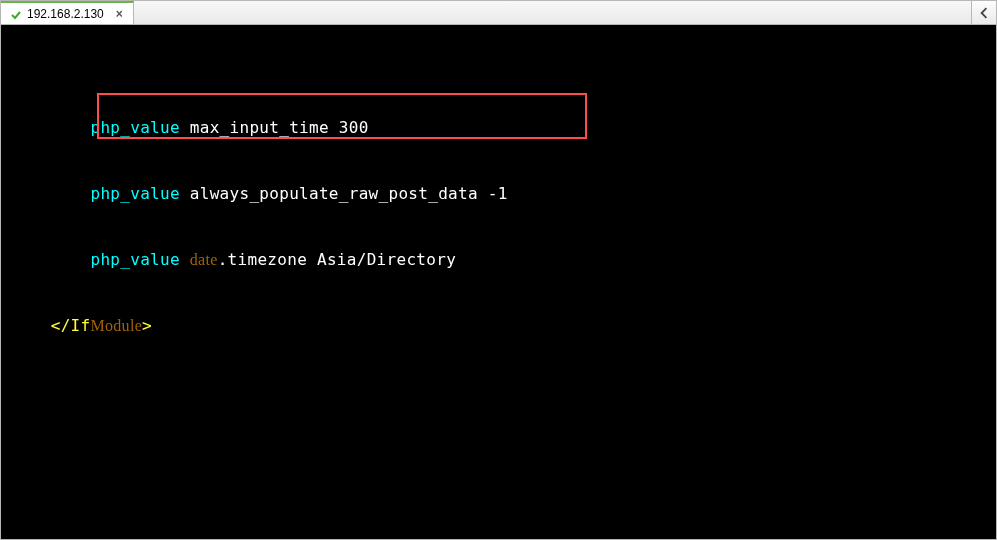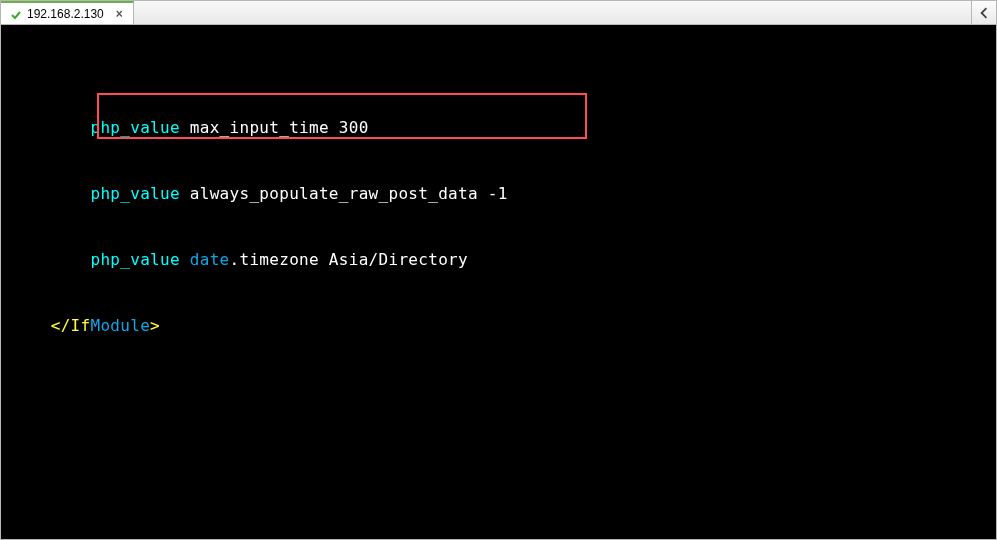--- a/index.html
+++ b/index.html
@@ -7,21 +7,21 @@
   .window { width: 997px; height: 540px; background: #ececec; display: flex; flex-direction: column; border: 1px solid #b7b7b7; }
   .tabbar { height: 24px; background: linear-gradient(#f8f8f8,#e9e9e9); border-bottom: 1px solid #b7b7b7; display: flex; align-items: stretch; font-size: 12px; position: relative; }
   .tab { display: flex; align-items: center; gap: 6px; padding: 0 10px; background: #ffffff; border-right: 1px solid #b7b7b7; border-top: 2px solid #69b34a; height: 100%; }
   .tab .check { width: 10px; height: 10px; display: inline-block; }
   .tab-close { font-weight: bold; color: #555; margin-left: 6px; line-height: 1; }
   .right-ctrl { margin-left: auto; display: flex; align-items: center; padding: 0 6px; color: #555; border-left: 1px solid #b7b7b7; background: linear-gradient(#fdfdfd,#eaeaea); }
   .right-ctrl svg { width: 12px; height: 12px; }
   .terminal { flex: 1; background: #000; color: #fff; font-family: Consolas, "DejaVu Sans Mono", monospace; font-size: 16px; line-height: 22px; padding: 4px 18px 6px 10px; white-space: pre; position: relative; overflow: hidden; letter-spacing: 0.3px; }
   .l { display: block; height: 22px; }
   .cy { color: #00ffff; }
-  .mg { color: #0ea5e9; }
+  .mg { color: #a16207; font-family: Liberation Serif, serif; }
   .yl { color: #ffff33; text-align: center; }
   .wh { color: #ffffff; }
   .highlight-box { position: absolute; border: 2px solid #ff4d4d; pointer-events: none; }
   
   .hl1 { top: 68px; left: 96px; width: 490px; height: 46px; }
 </style>
 </head>
 <body>
 
 <div class="window">

